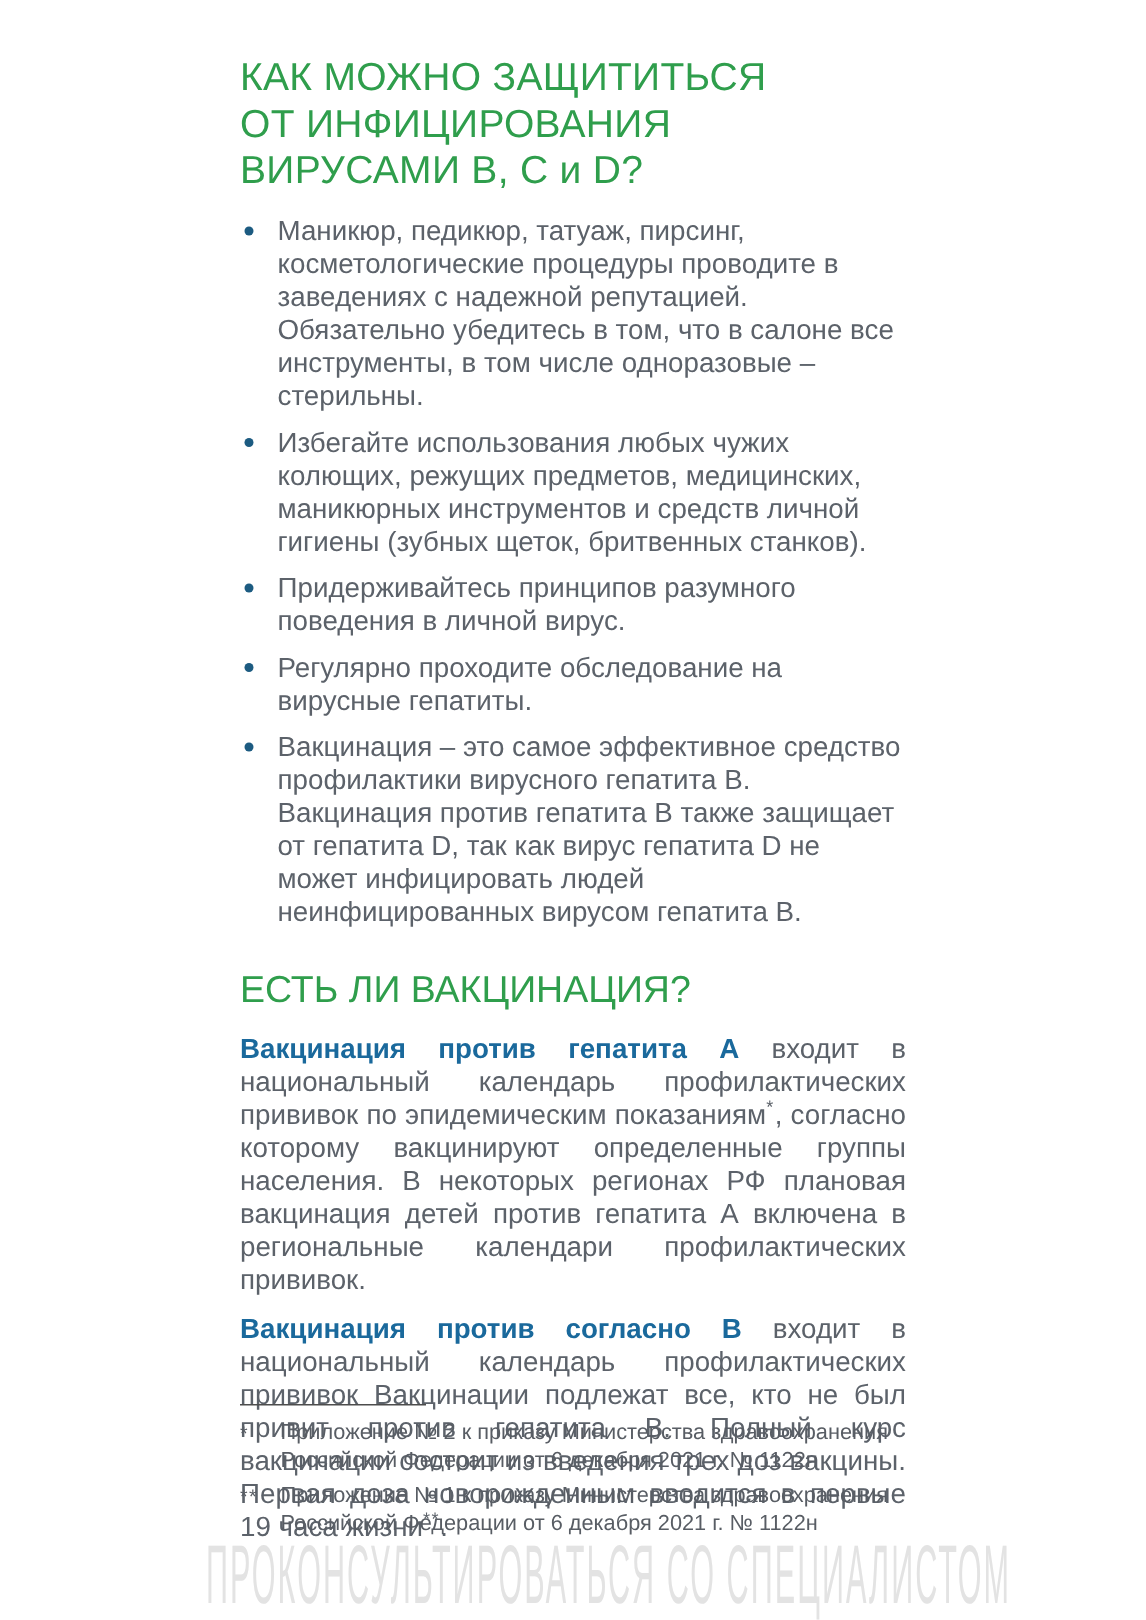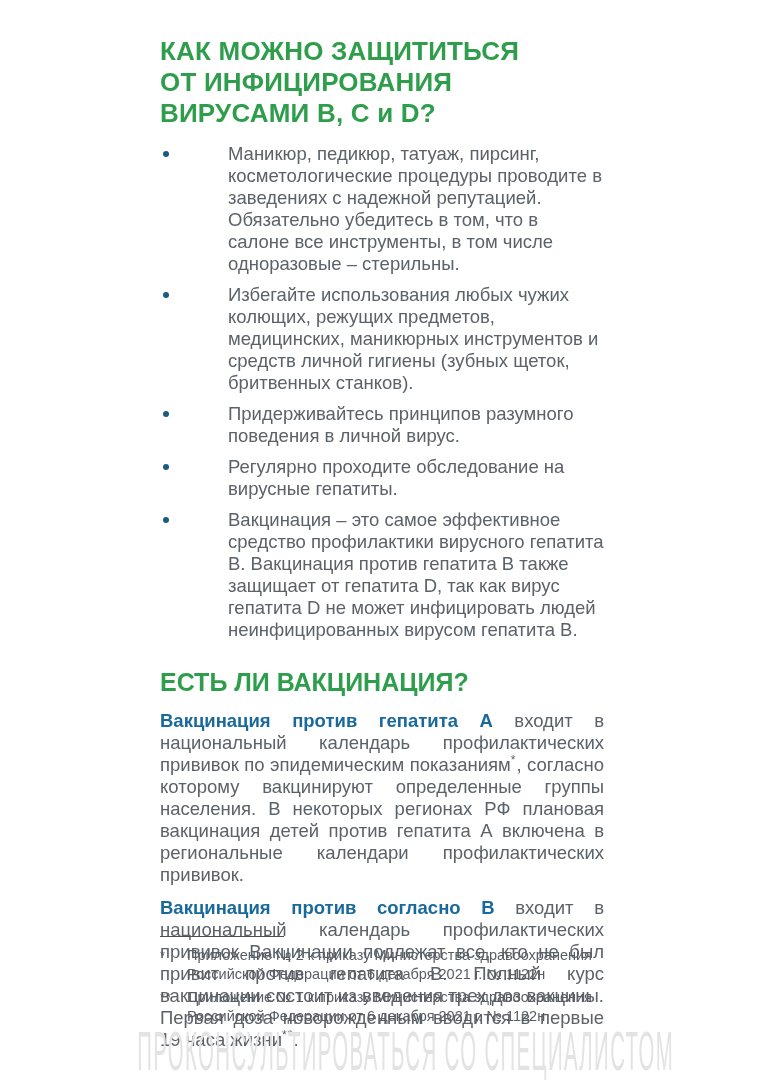--- a/index.html
+++ b/index.html
@@ -14,44 +14,44 @@
   .content {
     position: absolute;
     left: 160px;
     top: 36px;
     width: 444px;
   }
   .main-title {
     margin: 0 0 14px 0;
     color: #2f9e4c;
     font-size: 26px;
-    font-weight: 700;
+    font-weight: 400;
     line-height: 31px;
     letter-spacing: 0.2px;
   }
   .t-line { display: block; }
   .bullets { margin: 0; padding: 0; list-style: none; }
-  .bullet-item { display: flex; align-items: flex-start; margin-bottom: 9px; gap: 43px; }
+  .bullet-item { display: flex; align-items: flex-start; margin-bottom: 9px; }
   .dot {
     flex: none;
     width: 6px; height: 6px;
     border-radius: 50%;
     background: #1c5b81;
     margin: 8px 16px 0 3px;
   }
   .bullet-text, .para {
     color: #5c626a;
     font-size: 18.5px;
     line-height: 22px;
   }
   .section-title {
     margin: 26px 0 13px 0;
     color: #2f9e4c;
     font-size: 25px;
-    font-weight: 700;
+    font-weight: 400;
     line-height: 30px;
   }
   .para {
     margin: 0 0 11px 0;
     text-align: justify;
     text-align-last: left;
   }
   .lead { color: #1a699c; font-weight: 700; margin-top: 44px; }
   .fn-ref {
     font-size: 12px;

